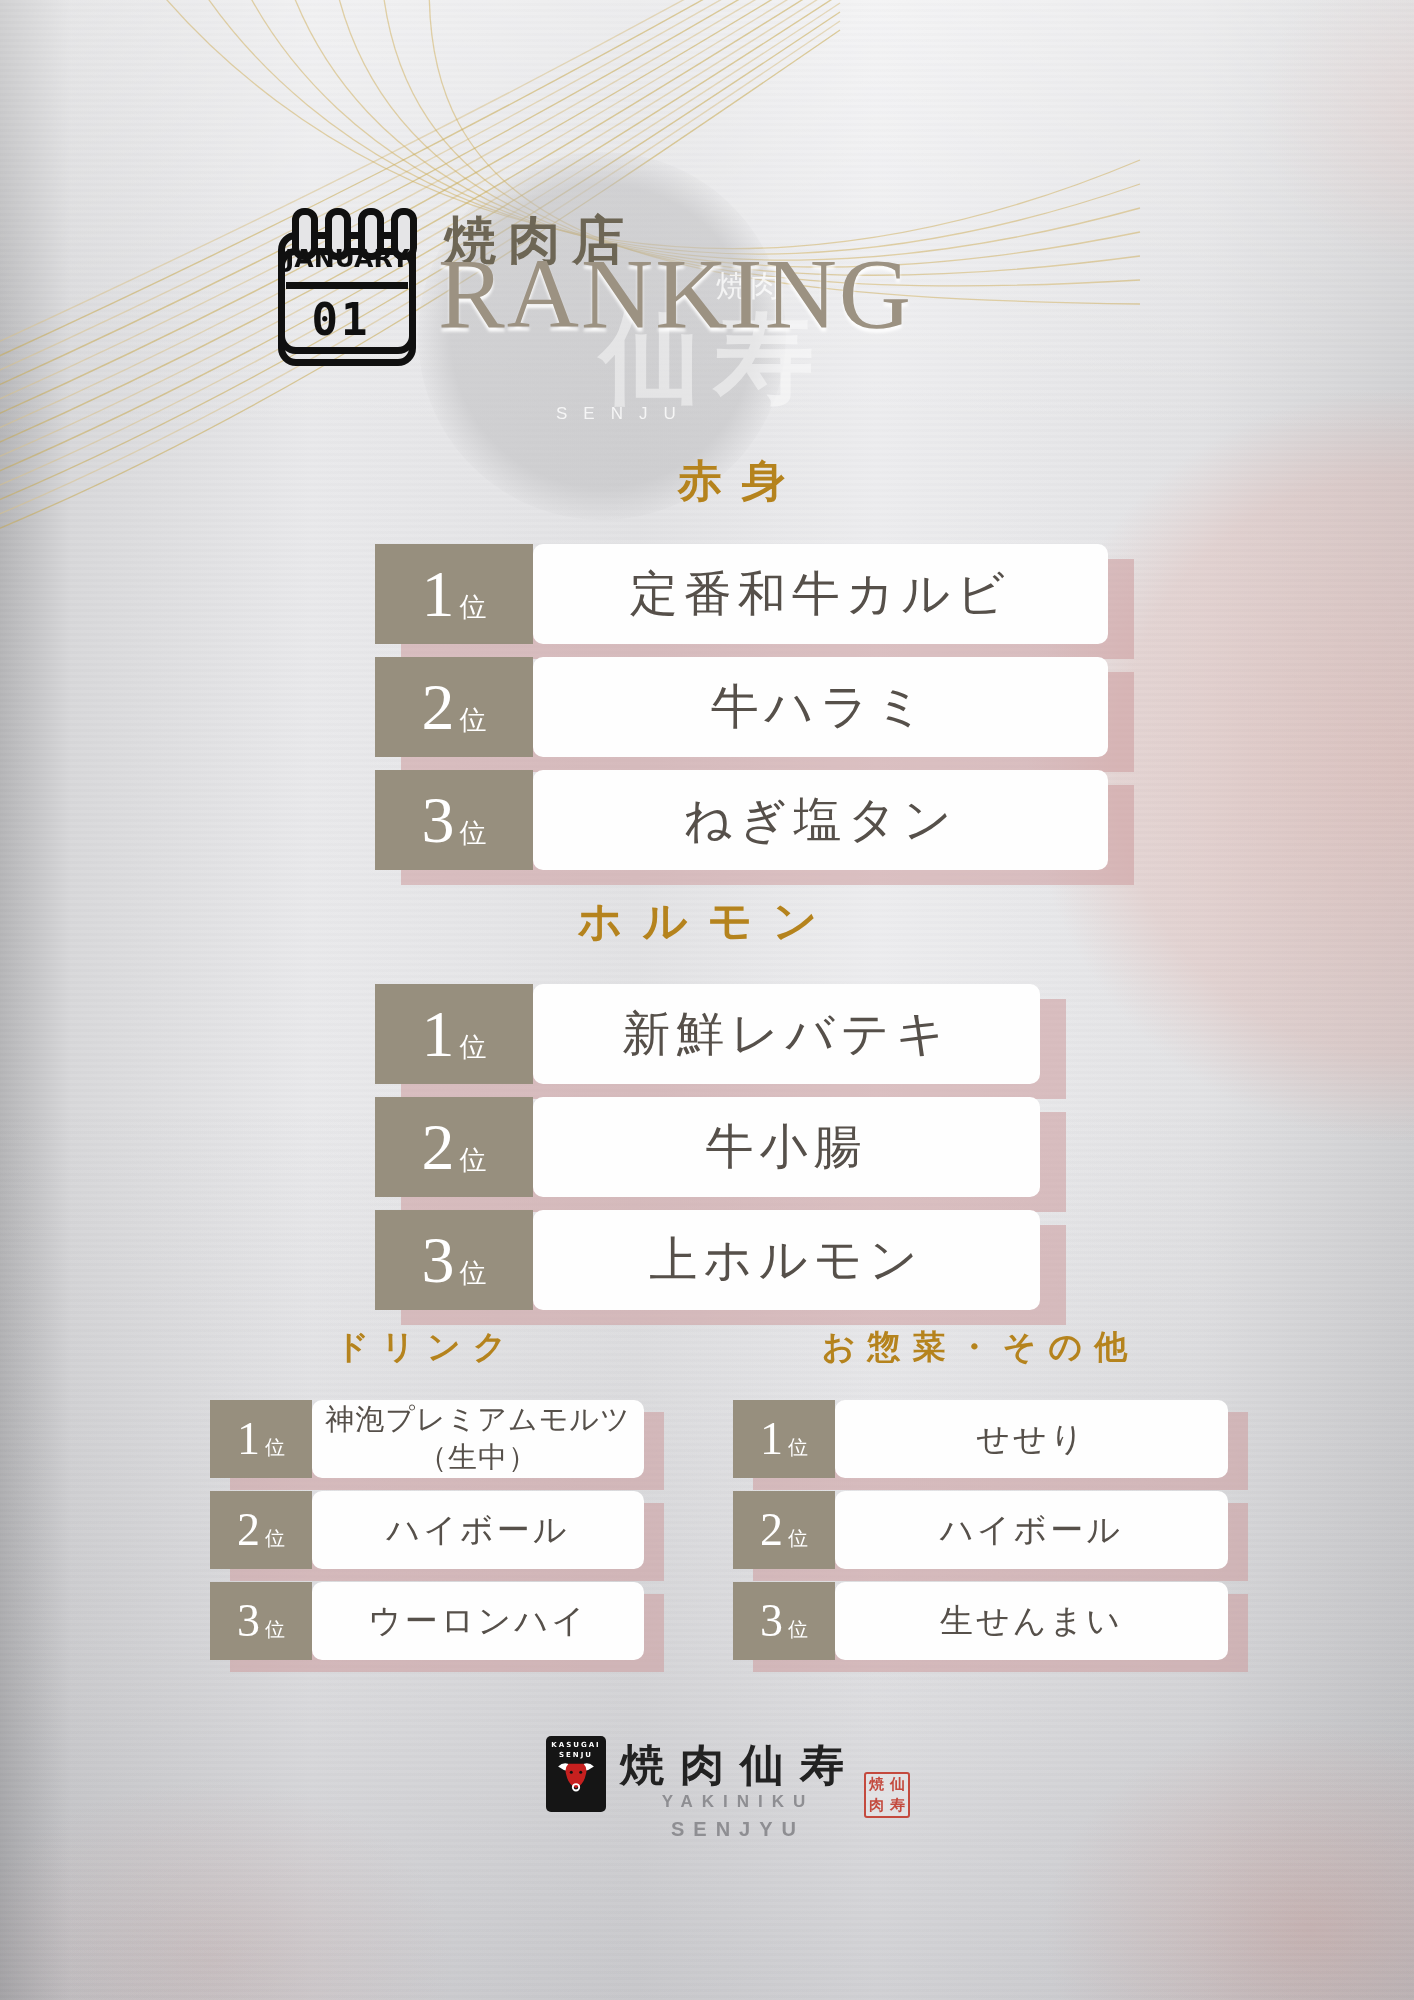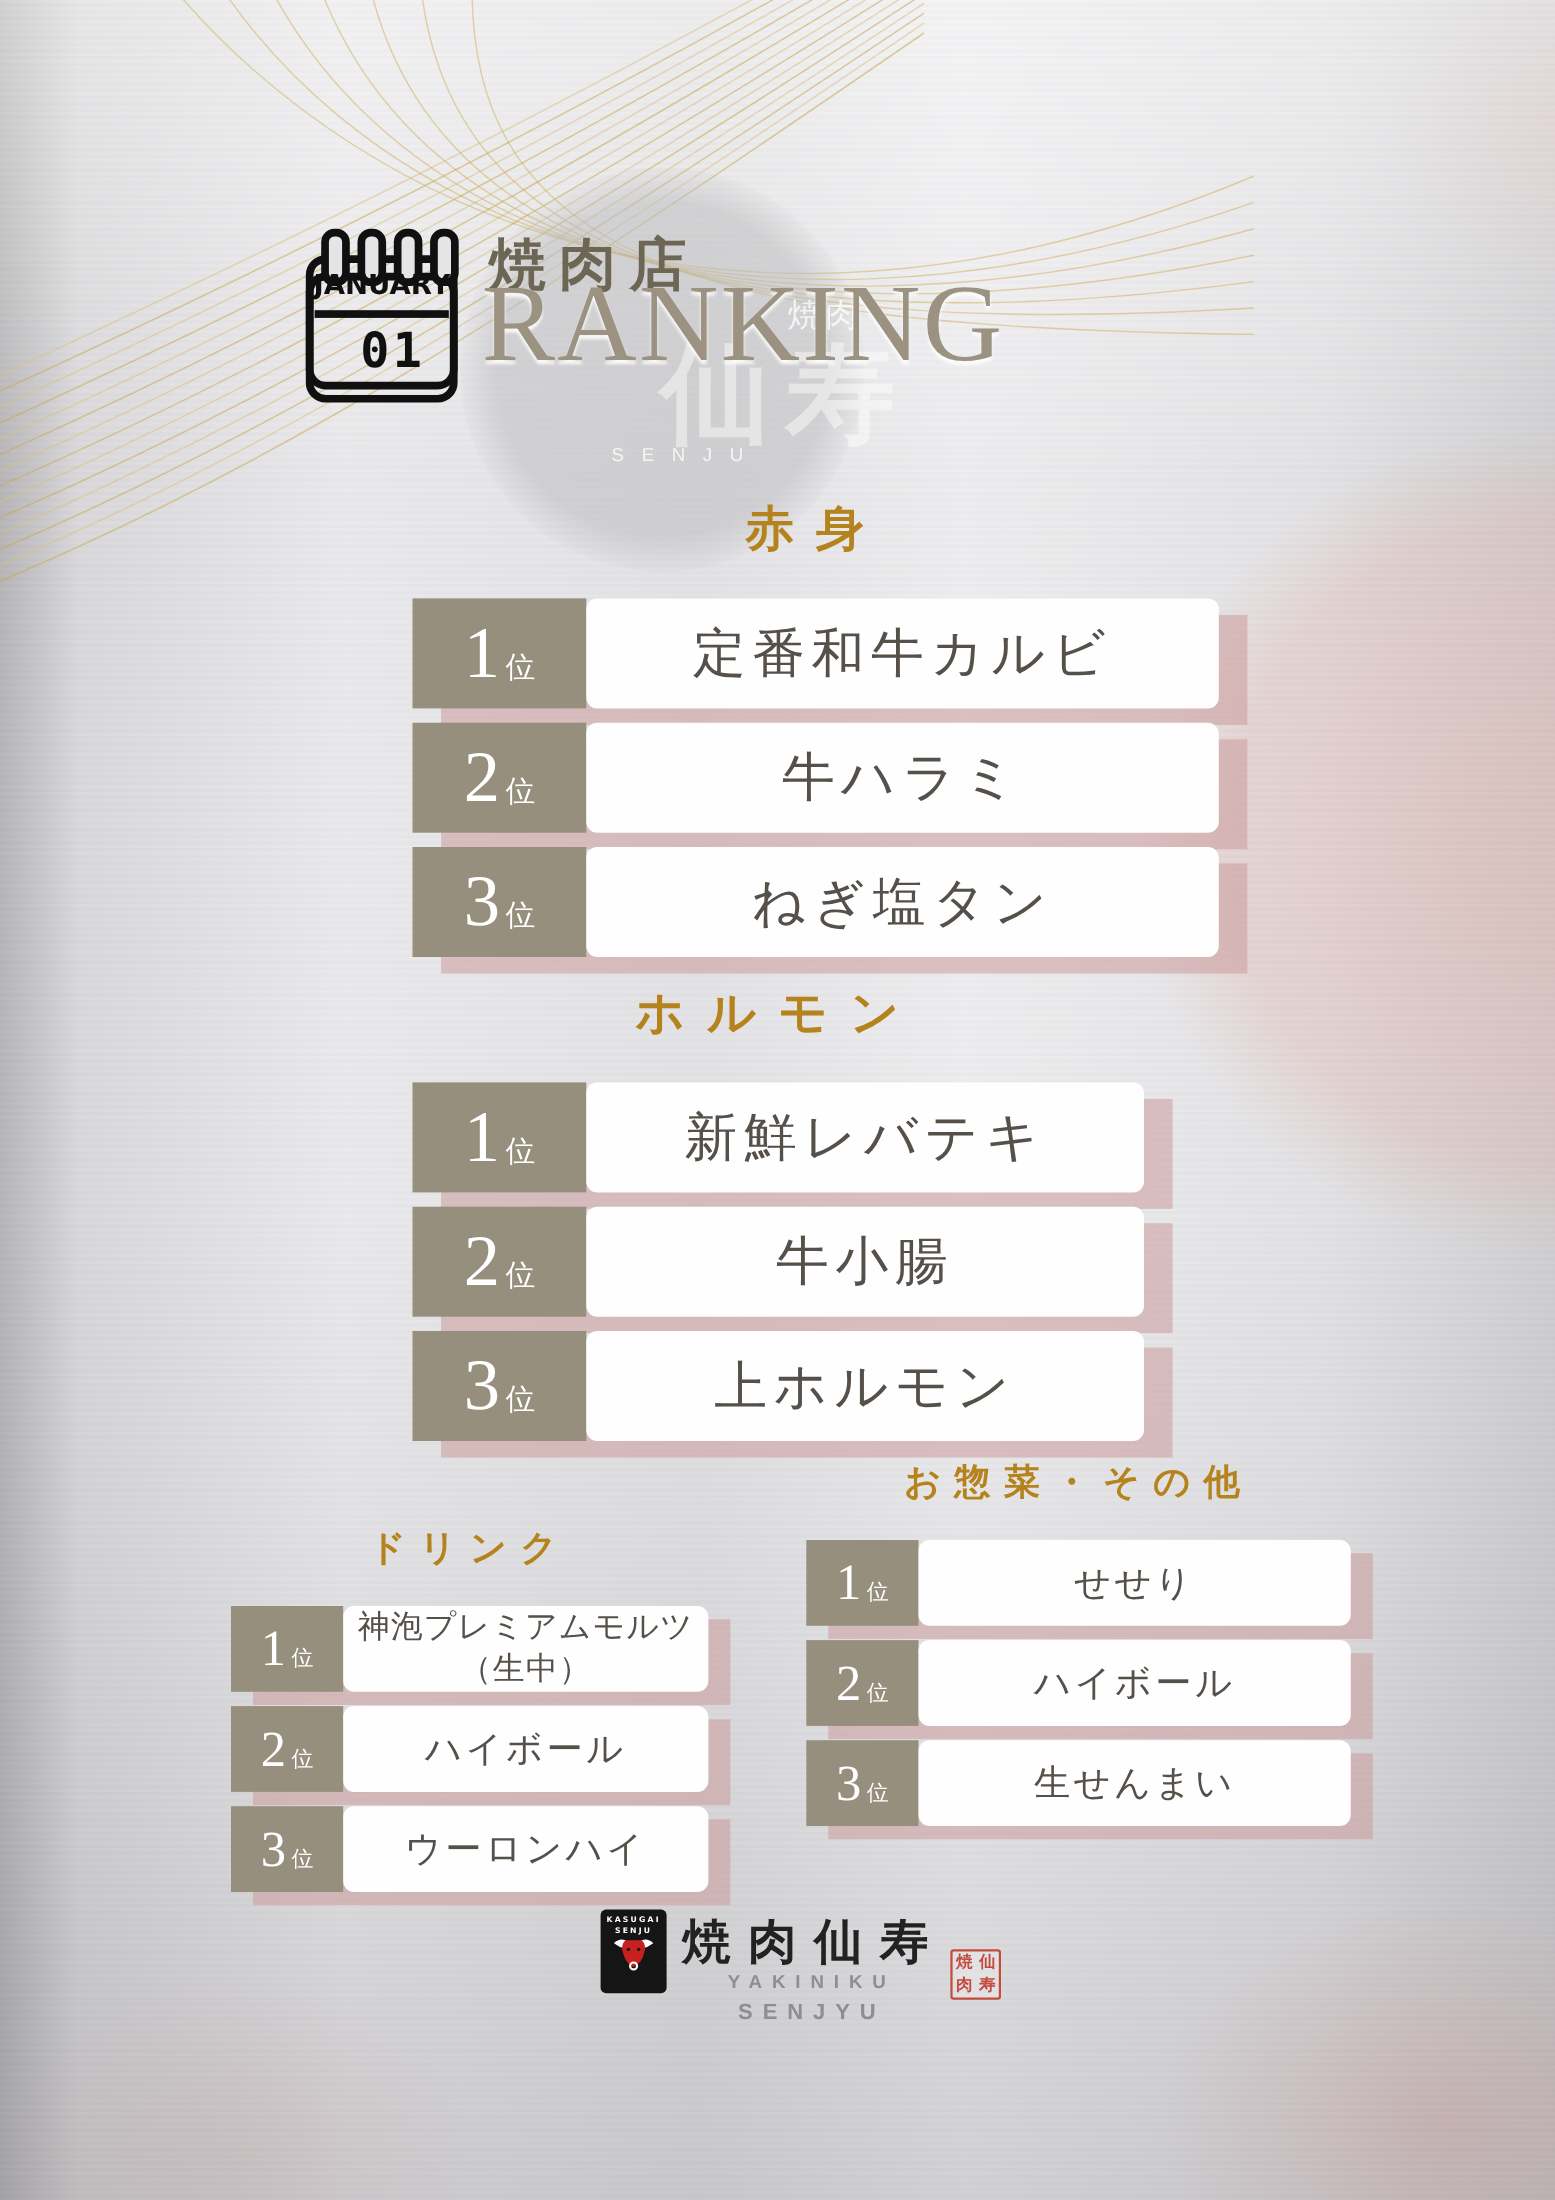--- a/index.html
+++ b/index.html
@@ -33,36 +33,36 @@
     letter-spacing:16px;font-family:"Liberation Sans",sans-serif;}
 
   
   .calendar{position:absolute;left:278px;top:208px;width:162px;height:152px;}
   .cal-body{position:absolute;left:0;top:24px;width:124px;height:108px;border:7px solid #101010;border-radius:18px;}
   .cal-body2{position:absolute;left:0;top:40px;width:124px;height:104px;border:7px solid #101010;border-radius:18px;}
   .cal-ring{position:absolute;top:0;width:12px;height:38px;border:7px solid #101010;border-radius:12px;background:#e5e5e7;}
   .cal-month{position:absolute;top:36px;left:7px;width:124px;text-align:center;
     font-family:"DejaVu Sans",sans-serif;font-weight:bold;font-size:25px;letter-spacing:0px;color:#101010;}
   .cal-div{position:absolute;top:74px;left:8px;width:122px;height:7px;background:#101010;}
-  .cal-day{position:absolute;top:86px;left:17px;width:124px;text-align:center;
+  .cal-day{position:absolute;top:86px;left:1px;width:124px;text-align:center;
     font-family:"DejaVu Sans Mono","DejaVu Sans",monospace;font-weight:bold;font-size:44px;color:#101010;letter-spacing:3px;}
 
   .subtitle{position:absolute;left:444px;top:206px;font-size:52px;font-weight:bold;color:#6d6655;
     letter-spacing:12px;white-space:nowrap;}
   .title{position:absolute;left:438px;top:236px;font-size:100px;color:#9c9282;letter-spacing:2px;
     font-family:"Liberation Serif",serif;text-shadow:0 4px 3px rgba(255,255,255,.9);white-space:nowrap;}
 
   
   .sec{position:absolute;}
   .sec-heading{text-align:center;font-family:"DejaVu Sans",sans-serif;font-weight:bold;color:#b5831d;}
   .sec-big .sec-heading{font-size:44px;letter-spacing:20px;line-height:58px;margin-bottom:34px;}
   .sec-small .sec-heading{font-size:33px;letter-spacing:12px;line-height:46px;margin-bottom:30px;}
   .sec1{left:375px;top:452px;width:733px;}
   .sec2{left:375px;top:892px;width:665px;}
-  .sec3{left:210px;top:1384px;width:434px;}
+  .sec3{left:210px;top:1324px;width:434px;}
   .sec4{left:733px;top:1324px;width:495px;}
 
   .rank-row{position:relative;display:flex;margin-bottom:13px;}
   .sec-big .rank-row{height:100px;}
   .sec-small .rank-row{height:78px;}
   .rank-row::before{content:"";position:absolute;inset:0;transform:translate(26px,15px);
     background:rgba(204,155,157,.55);z-index:0;}
   .sec-small .rank-row::before{transform:translate(20px,12px);}
   .badge{position:relative;z-index:1;background:#978f7e;color:#fff;display:flex;align-items:center;justify-content:center;flex:none;}
   .sec-big .badge{width:158px;}

